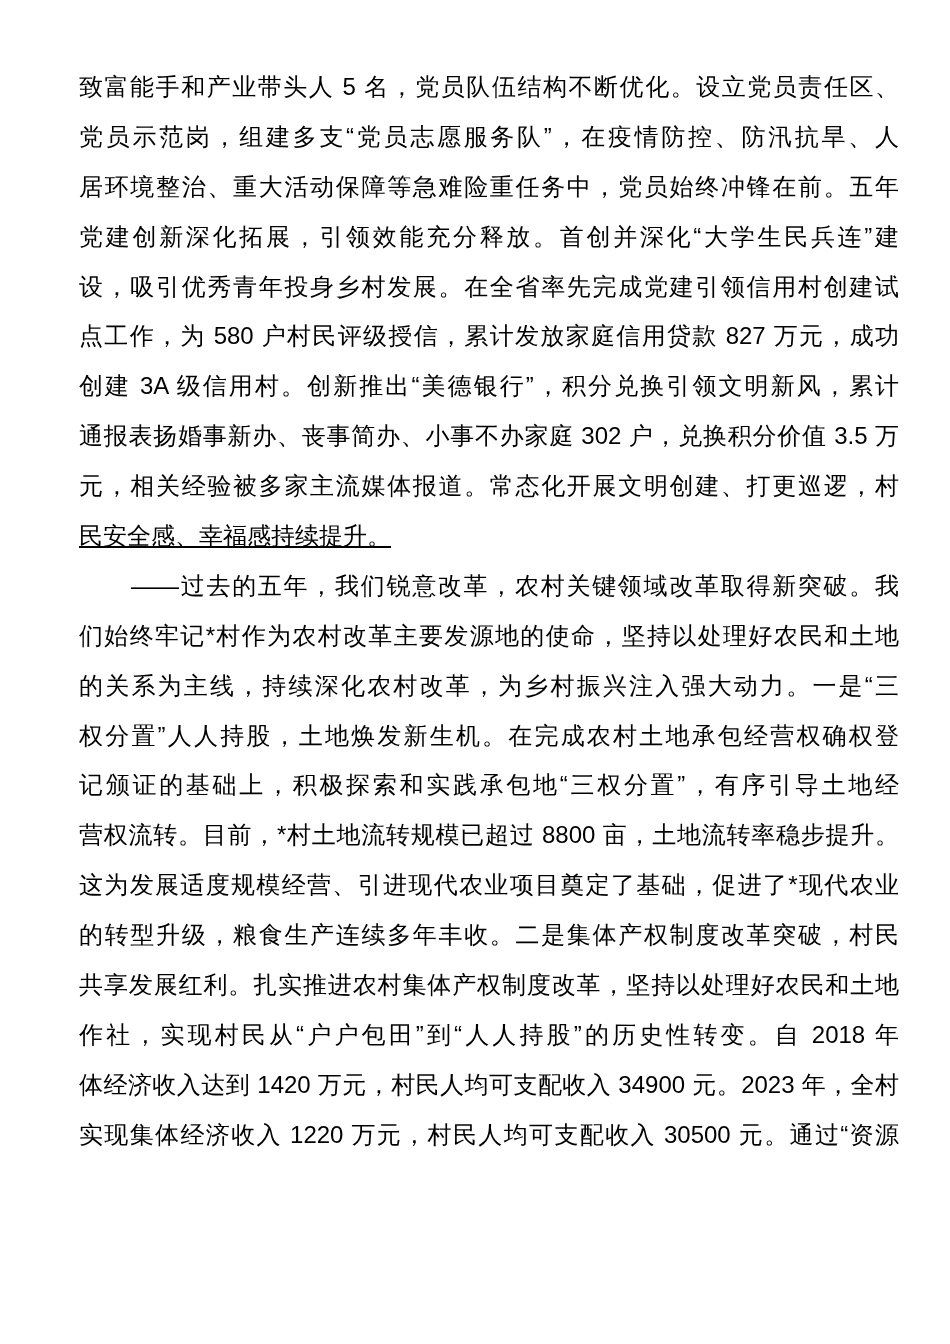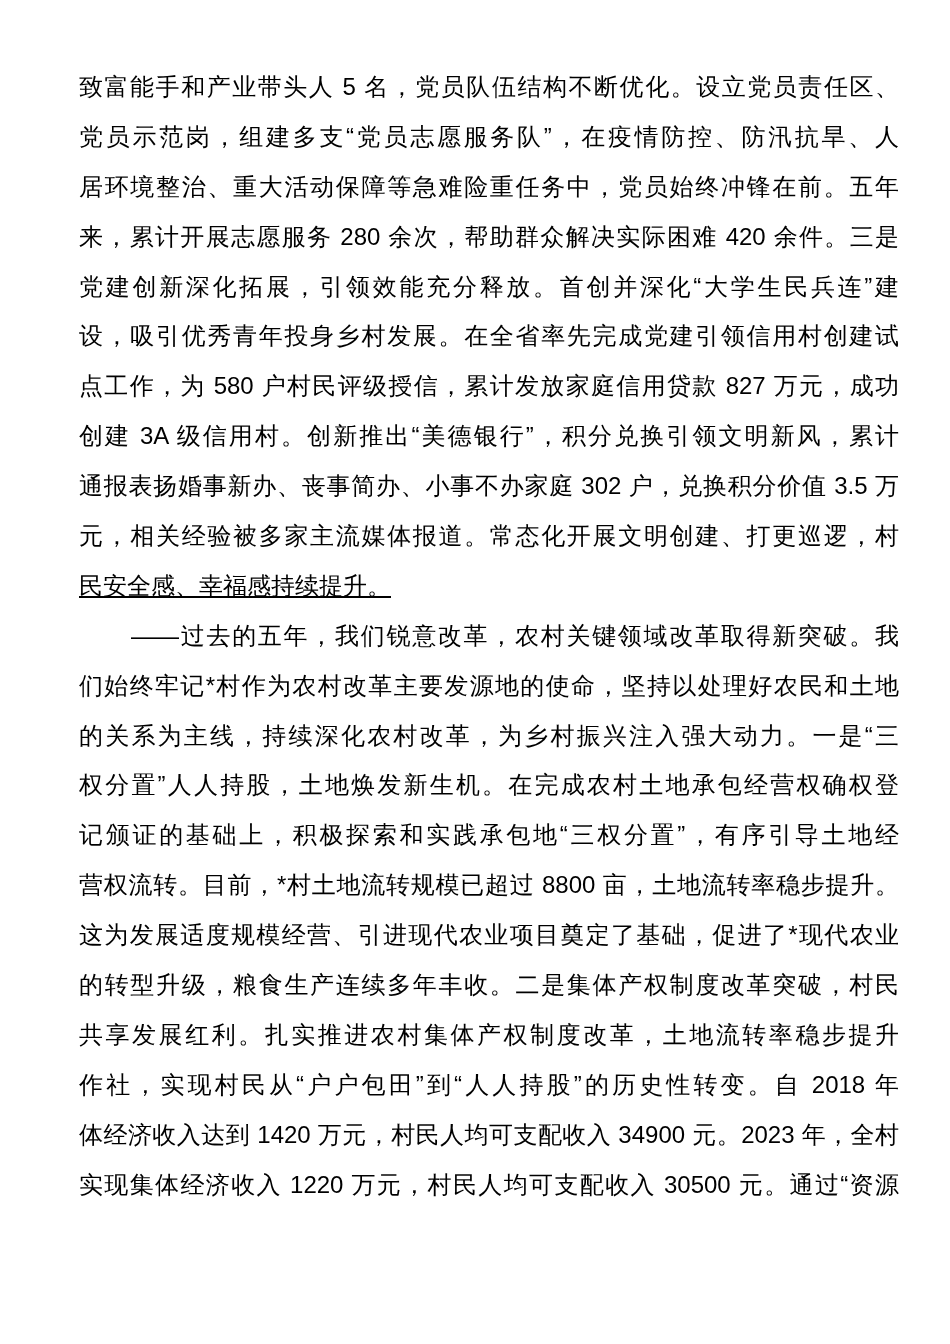--- a/index.html
+++ b/index.html
@@ -48,37 +48,36 @@
 </style>
 </head>
 <body>
 
 <div class="page">
   <div class="doc" id="doc">
       <div class="paragraph">
         <div class="line">致富能手和产业带头人 5 名，党员队伍结构不断优化。设立党员责任区、</div>
         <div class="line">党员示范岗，组建多支“党员志愿服务队”，在疫情防控、防汛抗旱、人</div>
         <div class="line">居环境整治、重大活动保障等急难险重任务中，党员始终冲锋在前。五年</div>
-        <div class="line">来，累计开展志愿服务 280 余次，帮助群众解决实际困难 420 余件。三是</div>
         <div class="line">党建创新深化拓展，引领效能充分释放。首创并深化“大学生民兵连”建</div>
         <div class="line">设，吸引优秀青年投身乡村发展。在全省率先完成党建引领信用村创建试</div>
         <div class="line">点工作，为 580 户村民评级授信，累计发放家庭信用贷款 827 万元，成功</div>
         <div class="line">创建 3A 级信用村。创新推出“美德银行”，积分兑换引领文明新风，累计</div>
         <div class="line">通报表扬婚事新办、丧事简办、小事不办家庭 302 户，兑换积分价值 3.5 万</div>
         <div class="line">元，相关经验被多家主流媒体报道。常态化开展文明创建、打更巡逻，村</div>
         <div class="line no-justify-last">民安全感、幸福感持续提升。</div>
       </div>
       <div class="paragraph">
         <div class="line indent">——过去的五年，我们锐意改革，农村关键领域改革取得新突破。我</div>
         <div class="line">们始终牢记*村作为农村改革主要发源地的使命，坚持以处理好农民和土地</div>
         <div class="line">的关系为主线，持续深化农村改革，为乡村振兴注入强大动力。一是“三</div>
         <div class="line">权分置”人人持股，土地焕发新生机。在完成农村土地承包经营权确权登</div>
         <div class="line">记颁证的基础上，积极探索和实践承包地“三权分置”，有序引导土地经</div>
         <div class="line">营权流转。目前，*村土地流转规模已超过 8800 亩，土地流转率稳步提升。</div>
         <div class="line">这为发展适度规模经营、引进现代农业项目奠定了基础，促进了*现代农业</div>
         <div class="line">的转型升级，粮食生产连续多年丰收。二是集体产权制度改革突破，村民</div>
-        <div class="line">共享发展红利。扎实推进农村集体产权制度改革，土地流转率稳步提升</div>
+        <div class="line">共享发展红利。扎实推进农村集体产权制度改革，坚持以处理好农民和土地</div>
         <div class="line">作社，实现村民从“户户包田”到“人人持股”的历史性转变。自 2018 年</div>
         <div class="line">体经济收入达到 1420 万元，村民人均可支配收入 34900 元。2023 年，全村</div>
         <div class="line">实现集体经济收入 1220 万元，村民人均可支配收入 30500 元。通过“资源</div>
       </div>
     </div>
 </div>
 
 </body></html>

